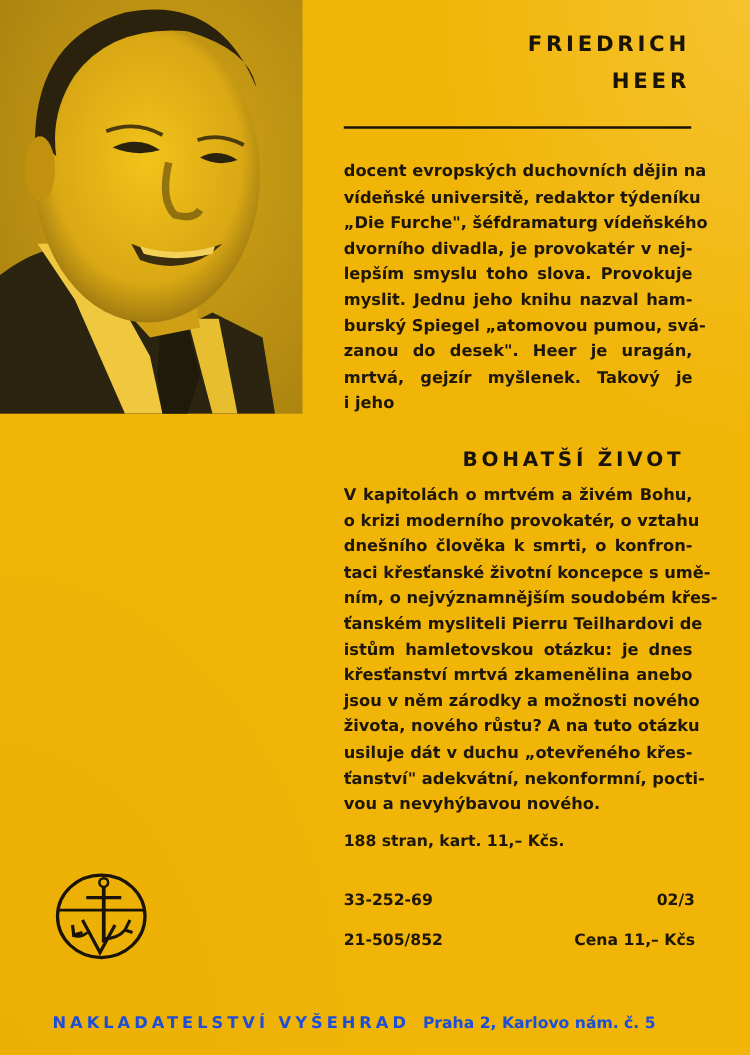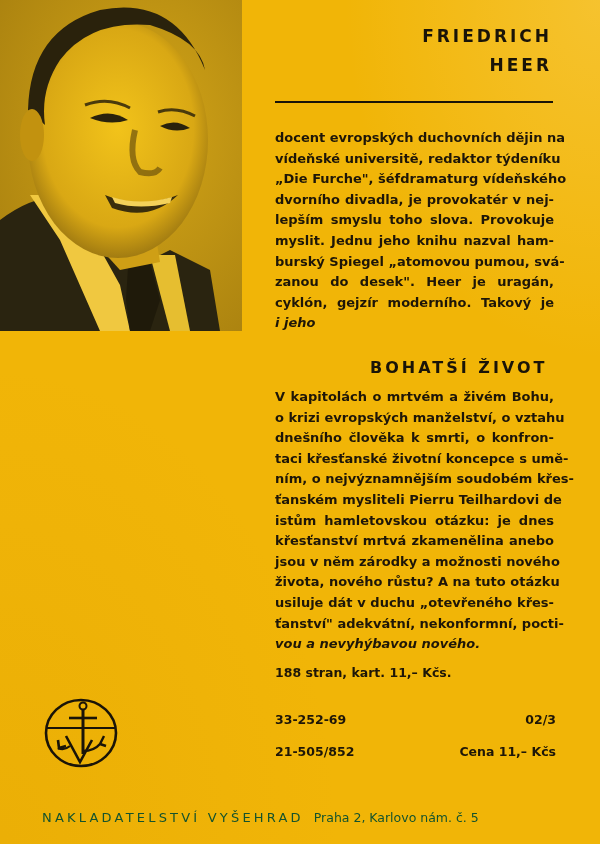--- a/index.html
+++ b/index.html
@@ -17,28 +17,28 @@
     .author {
       position:absolute; right:48px; font-weight:bold; font-size:17px;
       letter-spacing:3px; color:#1a1408;
     }
     .rule { position:absolute; left:275px; top:101px; width:278px; height:2px; background:#1a1408; }
     .para {
       position:absolute; left:275px; width:279px; font-weight:bold; font-size:13px;
       line-height:20.6px; text-align:justify; color:#1e1608;
     }
     .para span { display:block; text-align:justify; text-align-last:justify; white-space:nowrap; }
-    .para span.last { text-align-last:left;font-style:italic; }
+    .para span.last { text-align-last:left; }
     .title {
       position:absolute; left:370px; top:358px; font-size:16px; font-weight:bold;
       letter-spacing:3px; color:#1a1408;
     }
     .small { position:absolute; font-weight:bold; font-size:12.5px; color:#1e1608; }
     .footer {
-      position:absolute; left:42px; top:810px; font-weight:normal; font-size:12.5px; color:#14532d; white-space:nowrap;
+      position:absolute; left:42px; top:810px; font-weight:bold; font-size:12.5px; color:#1d4ed8; white-space:nowrap;
     }
     .footer .pub { letter-spacing:3.2px; font-size:13px; margin-right:6px; }
   </style>
 </head>
 <body>
 
 <div class="photo">
   <svg width="242" height="331" viewBox="0 0 242 331">
     <defs>
       <filter id="grain">
@@ -95,29 +95,29 @@
 
 <div class="para" style="top:128px;">
   <span>docent evropských duchovních dějin na</span>
   <span>vídeňské universitě, redaktor týdeníku</span>
   <span>„Die Furche", šéfdramaturg vídeňského</span>
   <span>dvorního divadla, je provokatér v nej-</span>
   <span>lepším smyslu toho slova. Provokuje</span>
   <span>myslit. Jednu jeho knihu nazval ham-</span>
   <span>burský Spiegel „atomovou pumou, svá-</span>
   <span>zanou do desek". Heer je uragán,</span>
-  <span>cyklón, gejzír moderního. Takový je</span>
+  <span>mrtvá, gejzír myšlenek. Takový je</span>
   <span class="last">i jeho</span>
 </div>
 
 <div class="title">BOHATŠÍ ŽIVOT</div>
 
 <div class="para" style="top:387px;">
   <span>V kapitolách o mrtvém a živém Bohu,</span>
-  <span>o krizi evropských manželství, o vztahu</span>
+  <span>o krizi moderního provokatér, o vztahu</span>
   <span>dnešního člověka k smrti, o konfron-</span>
   <span>taci křesťanské životní koncepce s umě-</span>
   <span>ním, o nejvýznamnějším soudobém křes-</span>
   <span>ťanském mysliteli Pierru Teilhardovi de</span>
   <span>istům hamletovskou otázku: je dnes</span>
   <span>křesťanství mrtvá zkamenělina anebo</span>
   <span>jsou v něm zárodky a možnosti nového</span>
   <span>života, nového růstu? A na tuto otázku</span>
   <span>usiluje dát v duchu „otevřeného křes-</span>
   <span>ťanství" adekvátní, nekonformní, pocti-</span>

